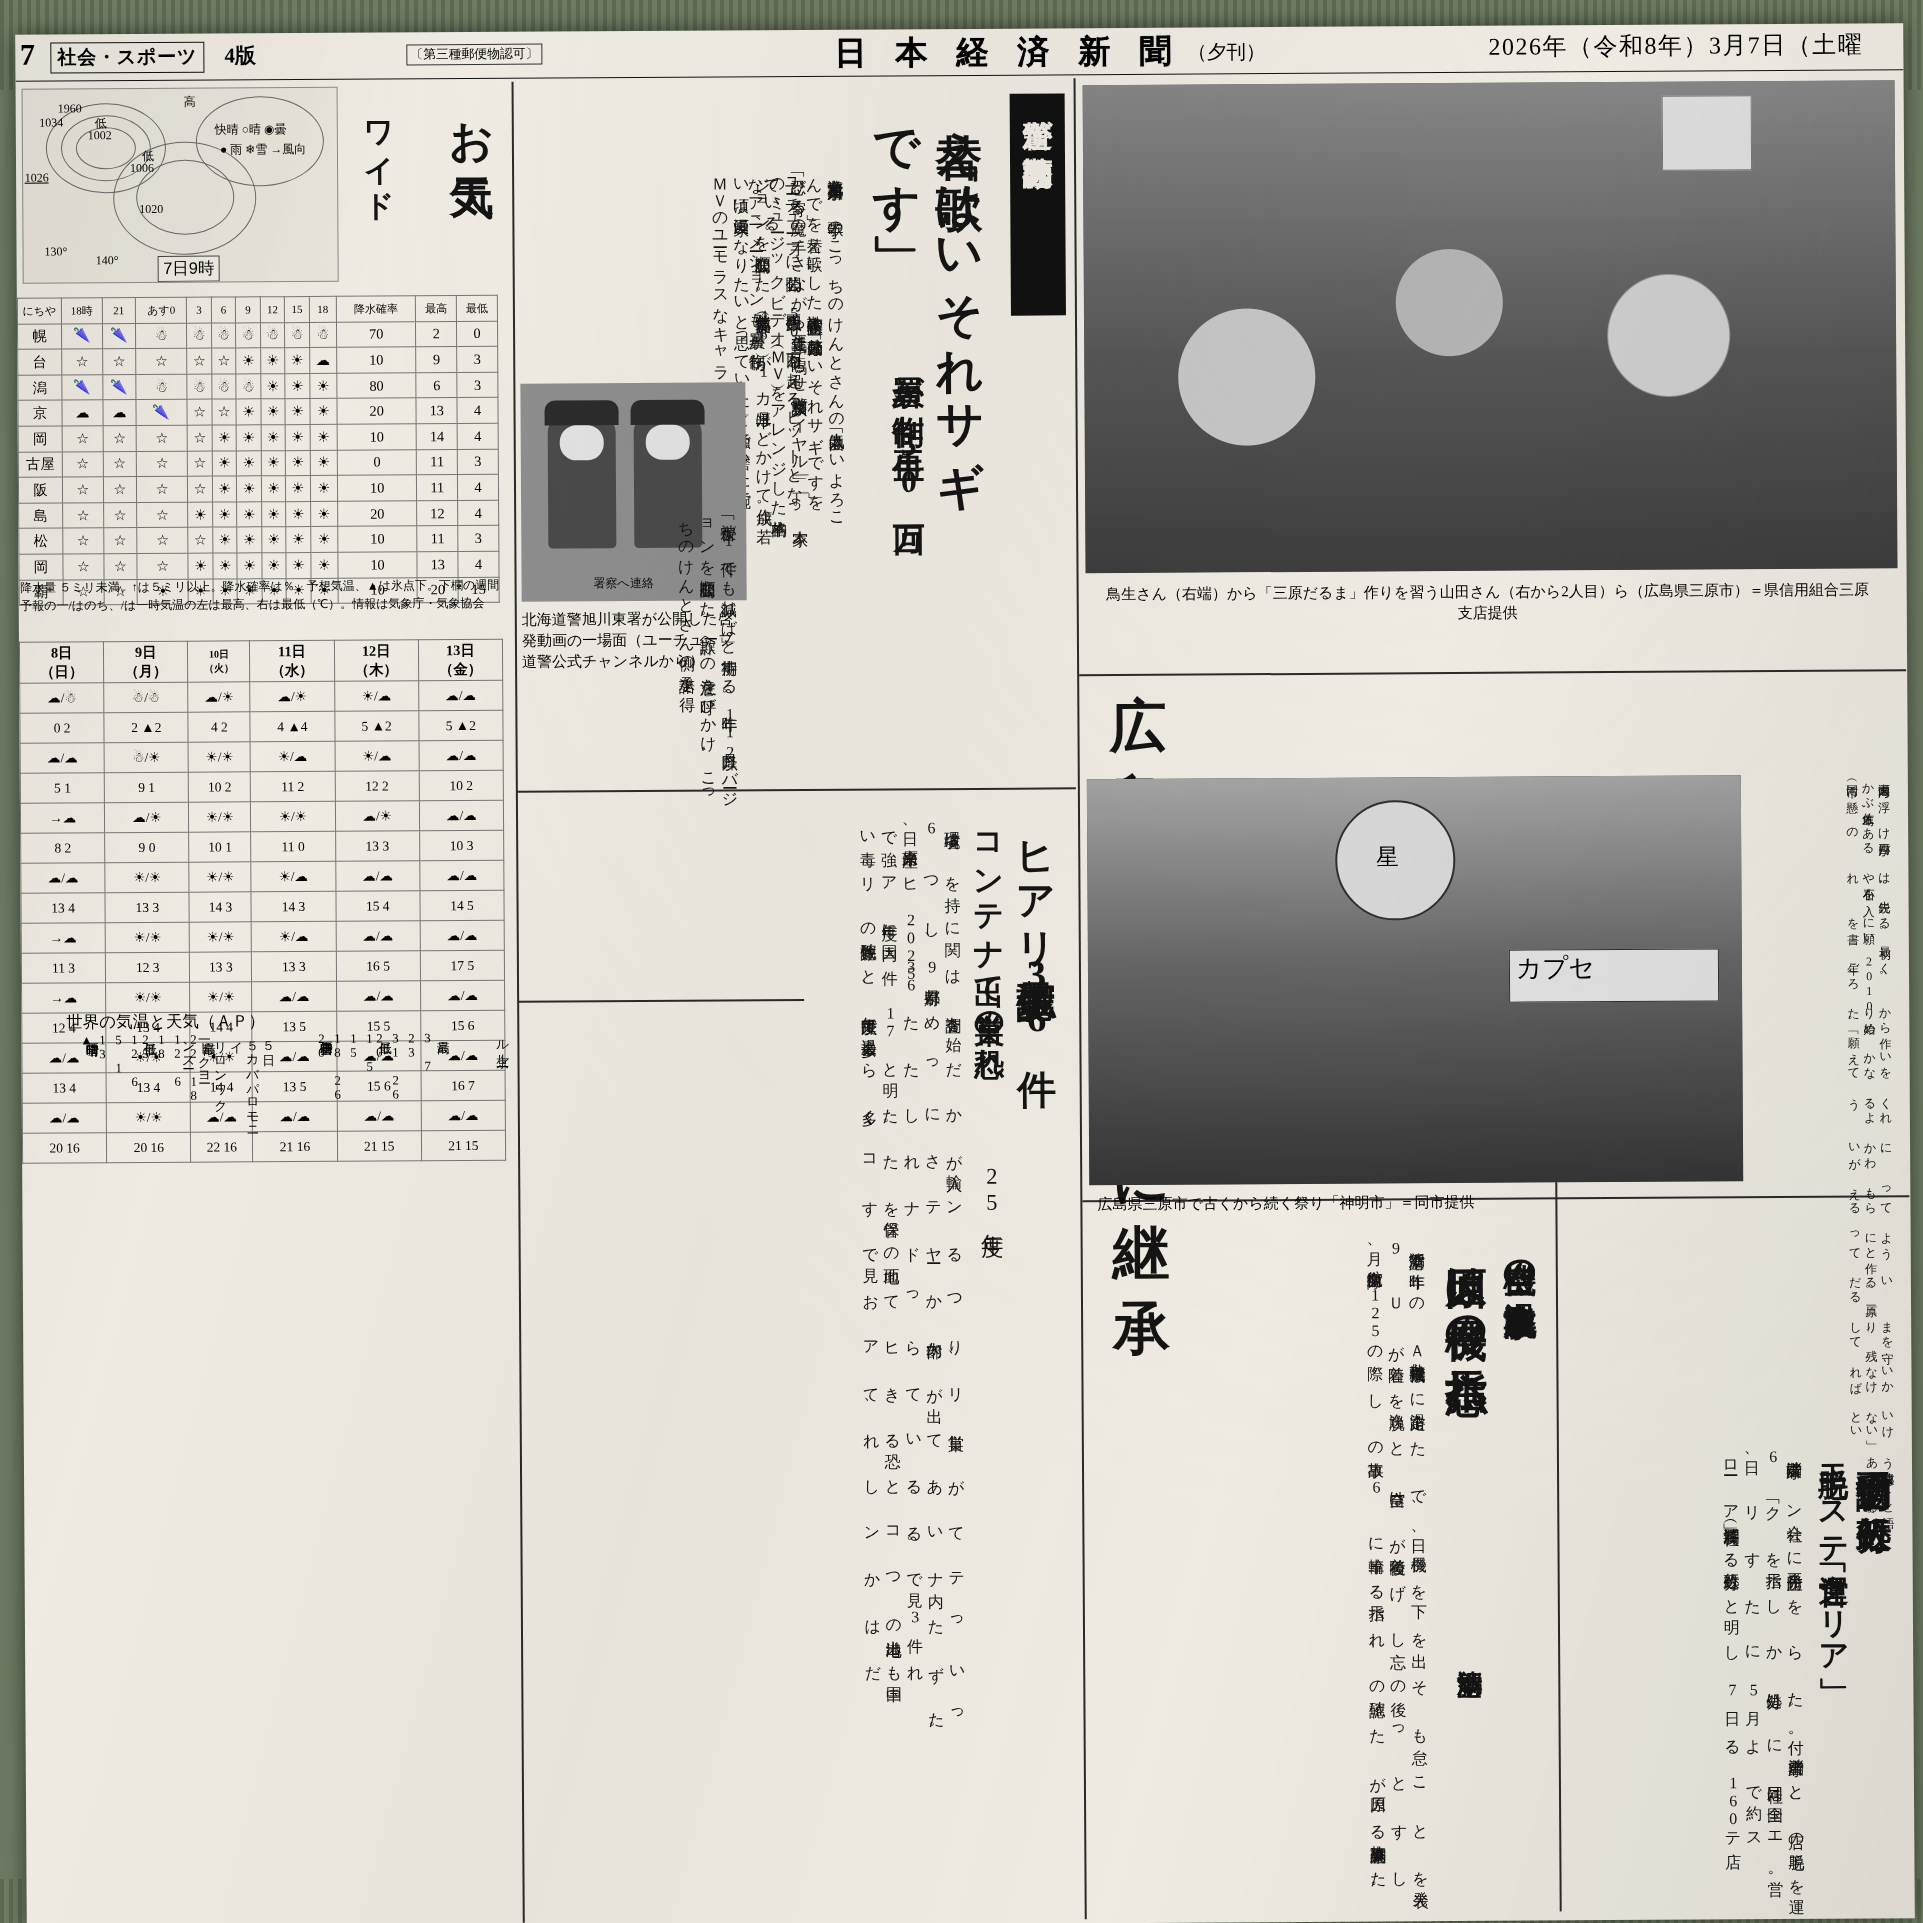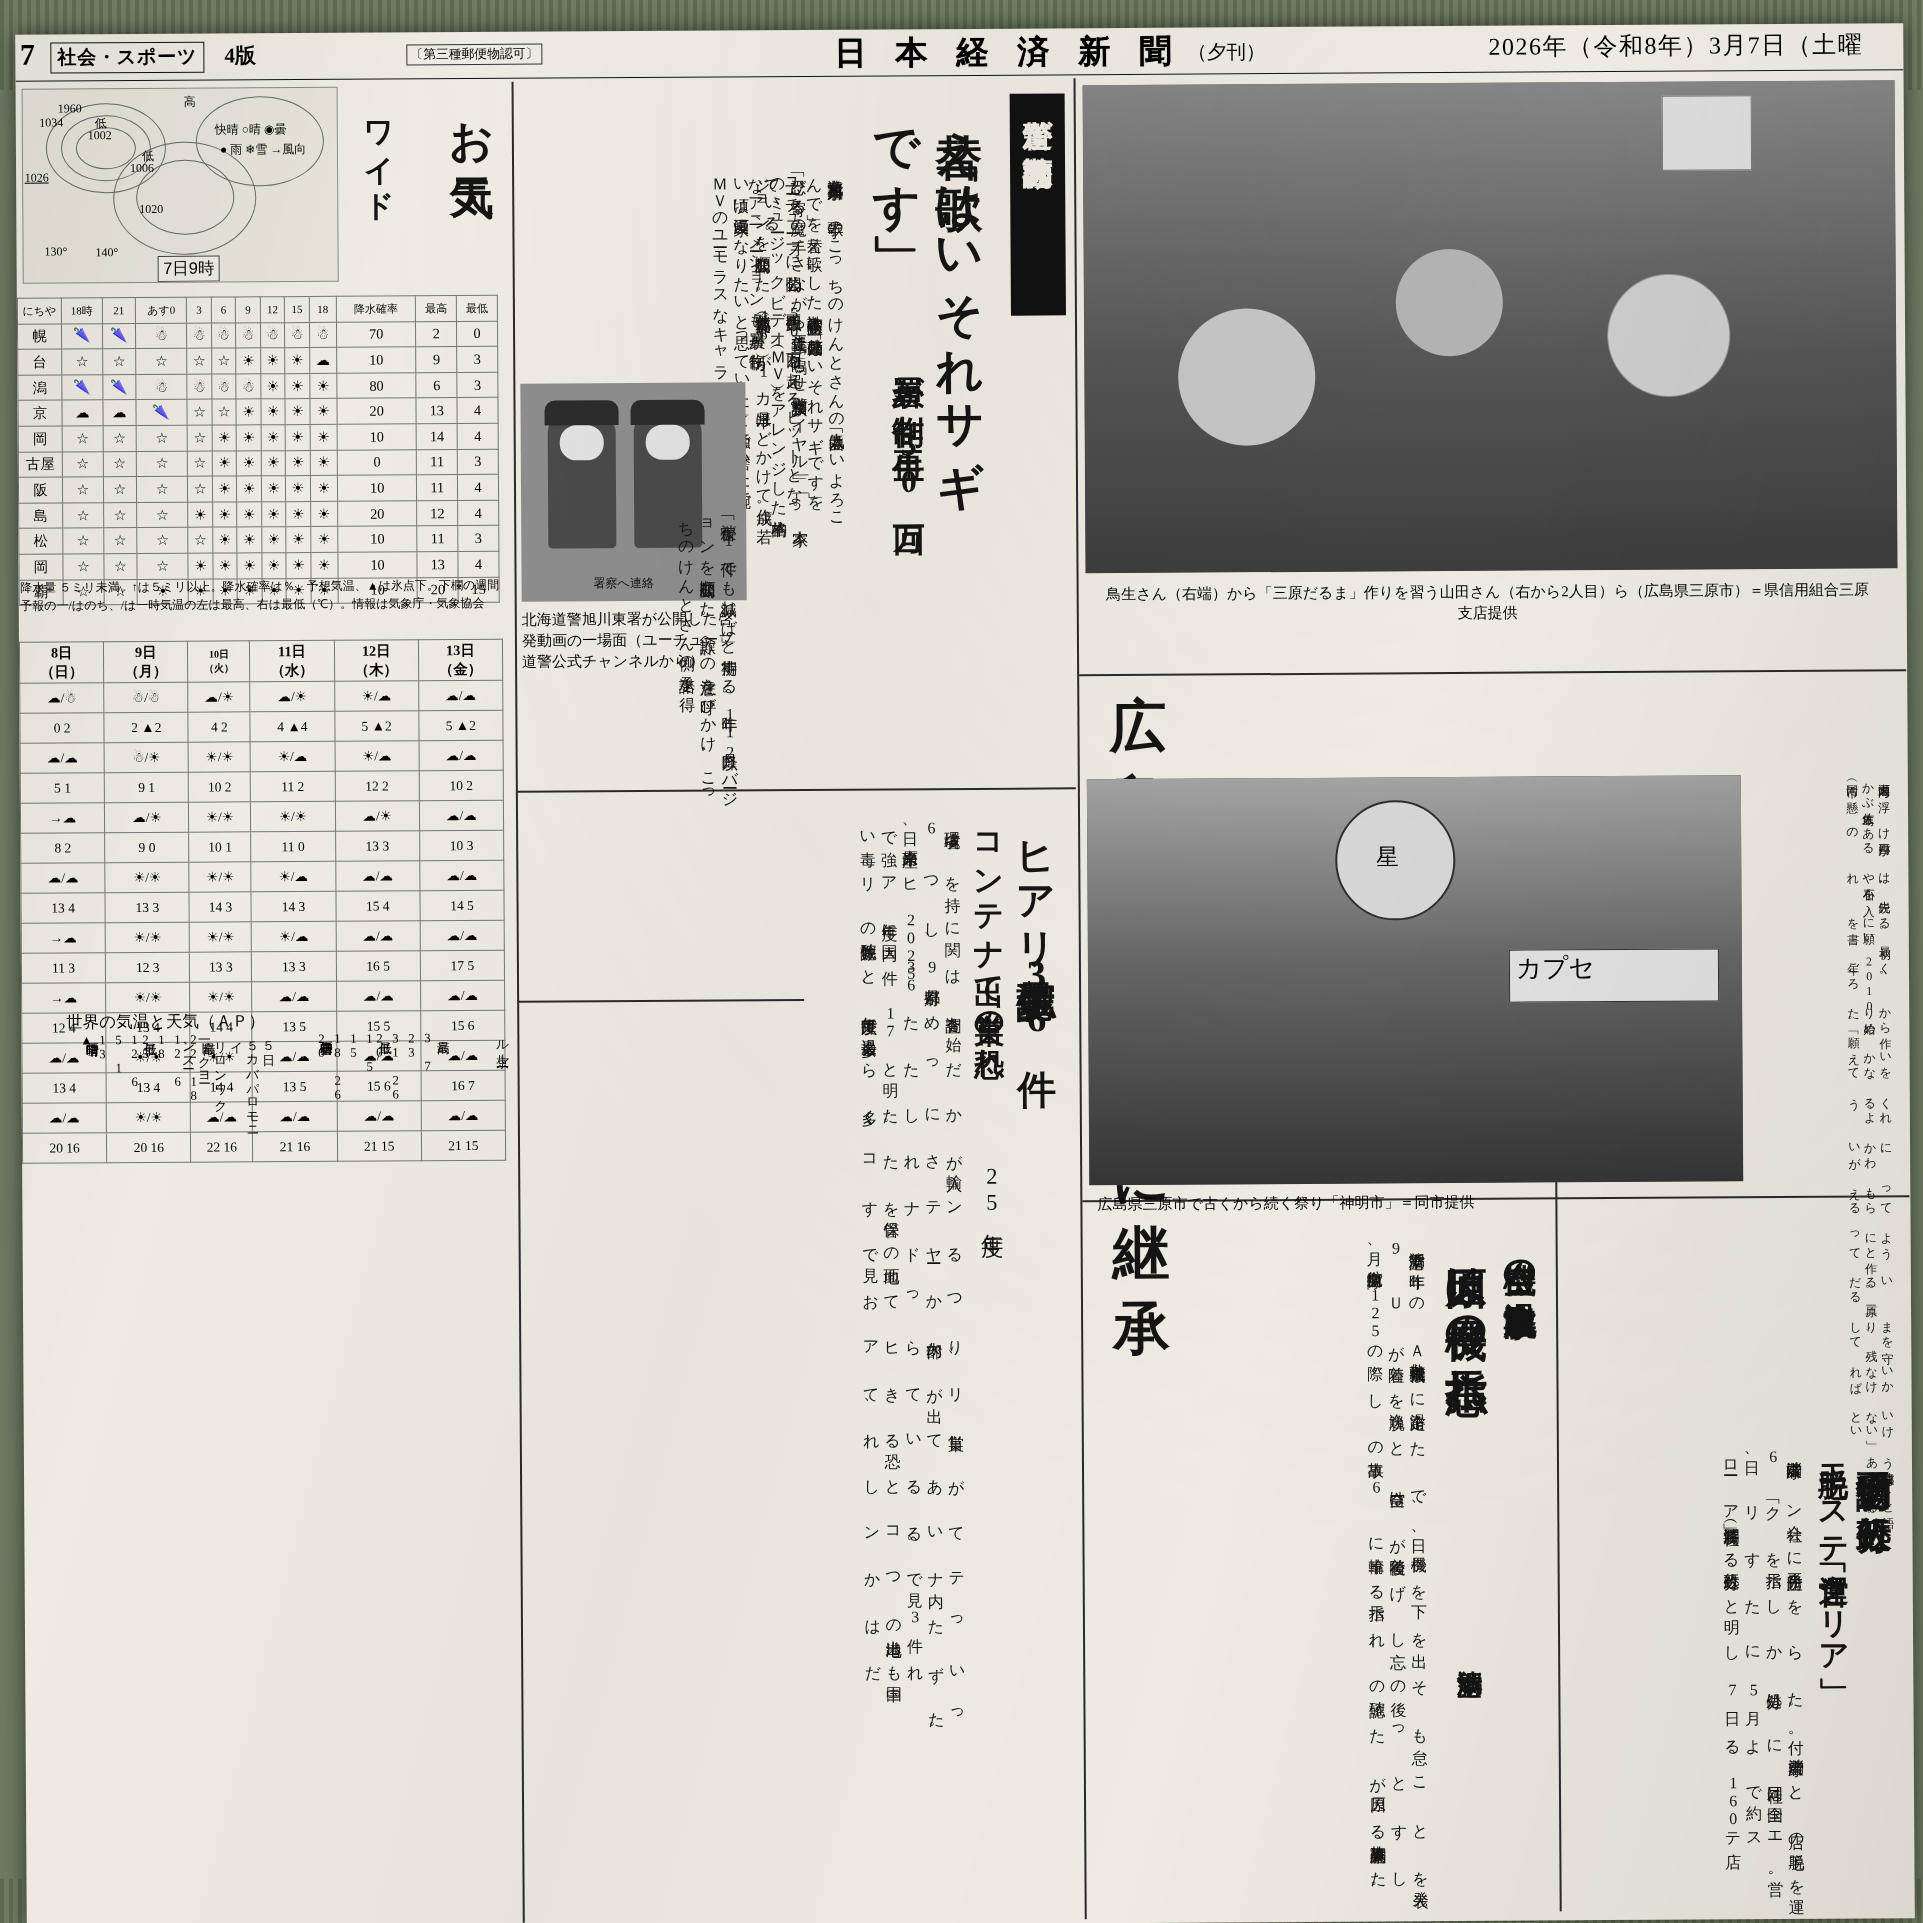--- a/index.html
+++ b/index.html
@@ -149,21 +149,21 @@
       <div class="lbl" style="left:161px;top:4.5px;">高</div>
       <div class="lbl" style="left:72px;top:25.6px;">低</div>
       <div class="lbl" style="left:65px;top:39px;">1002</div>
       <div class="lbl" style="left:16.5px;top:25.6px;">1034</div>
       <div class="lbl" style="left:35px;top:12px;">1960</div>
       <div class="lbl" style="left:119px;top:59px;">低</div>
       <div class="lbl" style="left:107px;top:72px;">1006</div>
       <div class="lbl" style="left:116px;top:113px;">1020</div>
       <div class="lbl" style="left:1.5px;top:81px;text-decoration:underline;">1026</div>
       <div class="lbl" style="left:132px;top:161px;margin-top:40px;">150°</div>
-      <div class="lbl" style="left:72px;top:156px;">140°</div>
+      <div class="lbl" style="left:72px;top:164px;">140°</div>
       <div class="lbl" style="left:12px;top:155px;margin-left:9px;">130°</div>
       <div class="lbl" style="left:192px;top:33px;">快晴 ○晴 ◉曇</div>
       <div class="lbl" style="left:197px;top:53px;">● 雨 ❄雪 →風向</div>
       <div class="map-time">7日9時</div>
     </div>
 
     <table class="wx">
       <thead>
           <tr id="wx-head">
             <th class="city">にちや</th>

